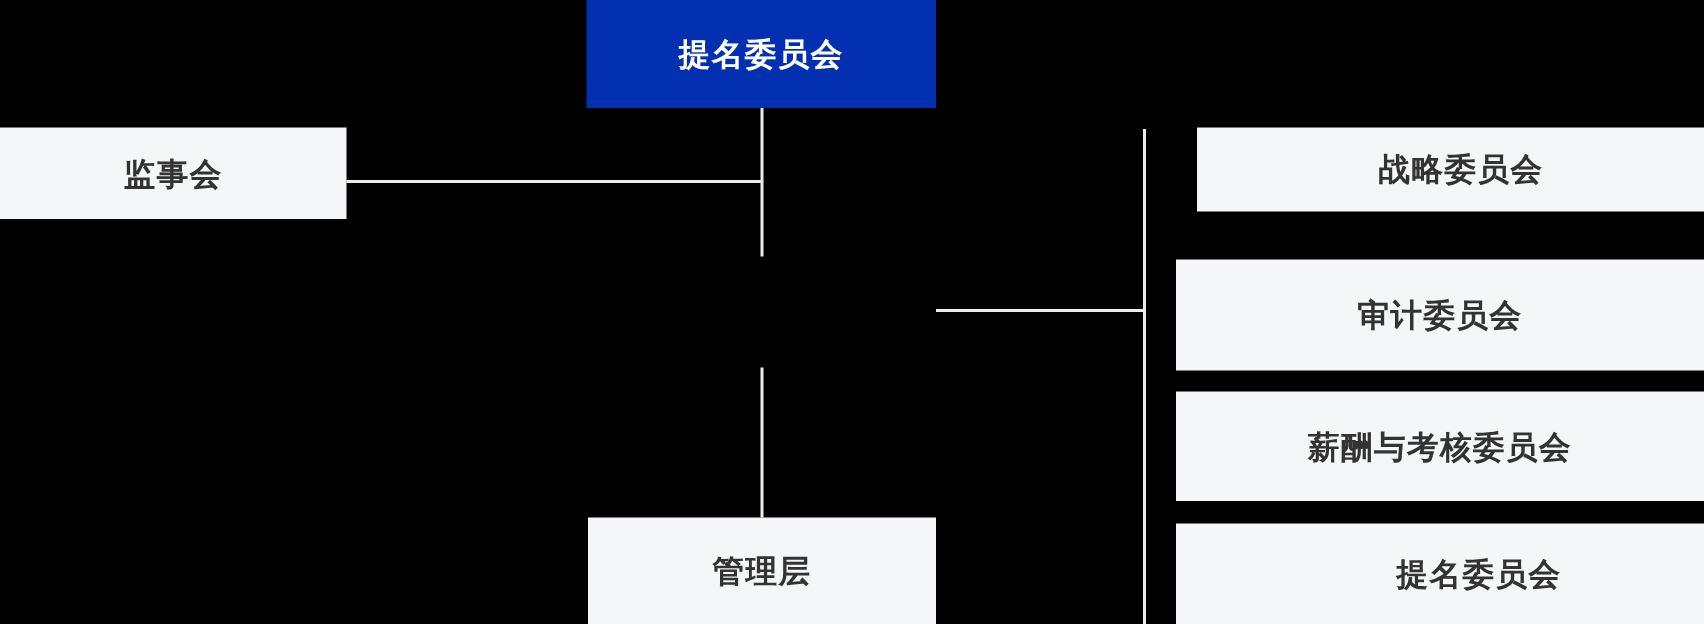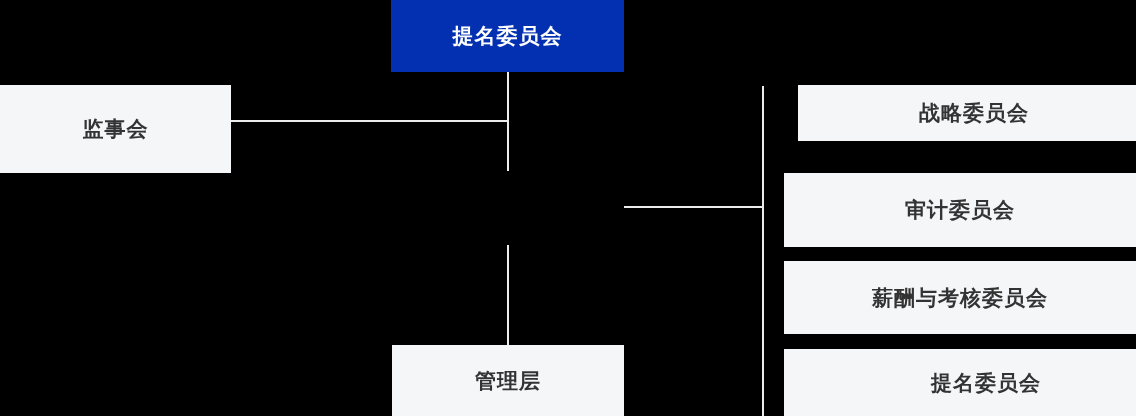--- a/index.html
+++ b/index.html
@@ -33,21 +33,21 @@
     background: #0230b0;
     color: #ffffff;
   }
   .line {
     position: absolute;
     background: #ececec;
   }
 
   
   .n-root        { left: 391px; top: 0;     width: 233px; height: 72px; }
-  .n-supervisory { left: 0;     top: 85px;  width: 231px; height: 88px; align-items: center; }
+  .n-supervisory { left: 0;     top: 85px;  width: 231px; height: 61px; align-items: center; }
   .n-board       { left: 392px; top: 171px; width: 232px; height: 74px; }
   .n-management  { left: 392px; top: 345px; width: 232px; height: 71px; }
   .n-com0        { left: 784px; top: 85px;  width: 352px; height: 56px; margin-left: 14px; }
   .n-com1        { left: 784px; top: 173px; width: 352px; height: 74px; }
   .n-com2        { left: 784px; top: 261px; width: 352px; height: 73px; }
   .n-com3        { left: 784px; top: 349px; width: 404px; height: 67px; }
 
   
   .l-root-board        { left: 507px; top: 72px;  width: 2px;   height: 99px;  }
   .l-board-management  { left: 507px; top: 245px; width: 2px;   height: 100px; }

